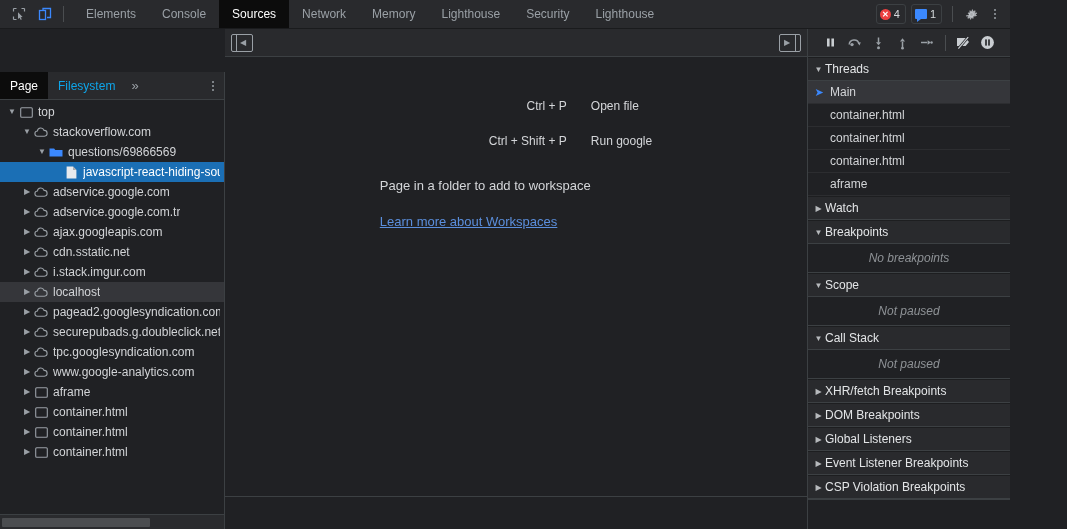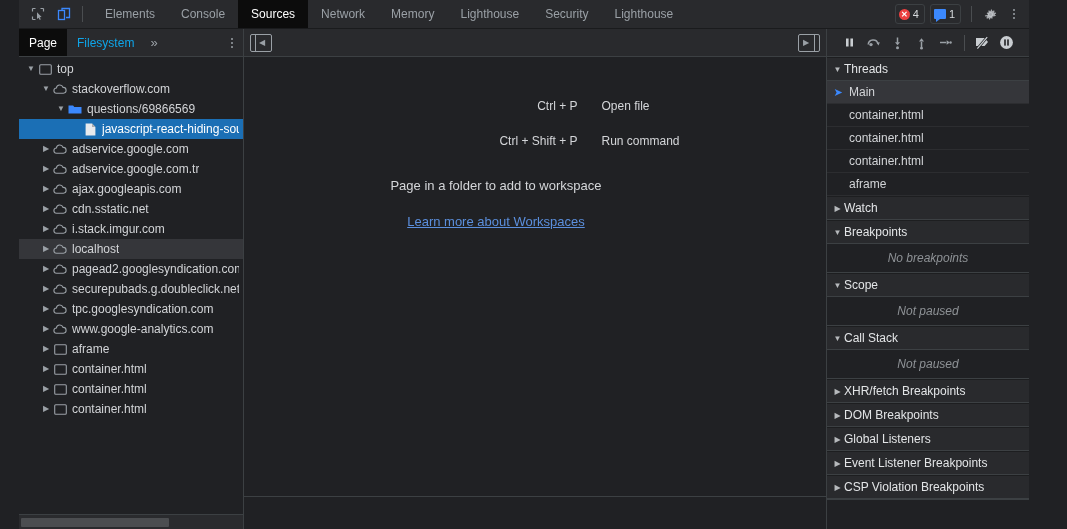--- a/index.html
+++ b/index.html
@@ -15,21 +15,20 @@
     font-size: 12px;
     color: #c9cdd1;
     -webkit-font-smoothing: antialiased;
   }
   .devtools {
     width: 1010px;
     height: 529px;
     display: flex;
     flex-direction: column;
     background: #202124;
-    padding-left: 19px;
   }
 
   
   .maintabbar {
     height: 28px;
     min-height: 28px;
     background: #292a2d;
     display: flex;
     align-items: stretch;
     border-bottom: 1px solid #1a1b1d;
@@ -123,20 +122,21 @@
   }
 
   
   .navigator {
     width: 224px;
     min-width: 224px;
     display: flex;
     flex-direction: column;
     background: #202124;
     border-right: 1px solid #3c4043;
+    margin-top: 43px;
   }
   .nav-tabbar {
     height: 27px;
     min-height: 27px;
     background: #292a2d;
     display: flex;
     align-items: stretch;
     border-bottom: 1px solid #3c4043;
   }
   .navtab {
@@ -287,21 +287,20 @@
     white-space: nowrap;
   }
   .hint-key { text-align: right; padding-right: 24px; }
   .hint-full {
     text-align: center;
     font-size: 13px;
     color: #d4d6d9;
     padding-bottom: 21px;
   }
   .hint-link {
-    text-align: center;
     font-size: 13px;
     color: #5b8fdd;
     text-decoration: underline;
     cursor: pointer;
   }
   .editor-bottom {
     height: 32px;
     min-height: 32px;
     background: #202124;
     border-top: 1px solid #3c4043;
@@ -639,21 +638,21 @@
           </div>
       </div>
       <div class="editor-body">
         <div class="hints">
           <div class="hint-row">
             <div class="hint-key">Ctrl + P</div>
             <div class="hint-desc">Open file</div>
           </div>
           <div class="hint-row">
             <div class="hint-key">Ctrl + Shift + P</div>
-            <div class="hint-desc">Run command</div>
+            <div class="hint-desc">Run google</div>
           </div>
           <div class="hint-row">
             <div class="hint-full" colspan="2" style="display:table-cell;">Page in a folder to add to workspace</div>
             <div class="hint-full"></div>
           </div>
           <div class="hint-row">
             <div class="hint-link">Learn more about Workspaces</div>
             <div class="hint-link"></div>
           </div>
         </div>

